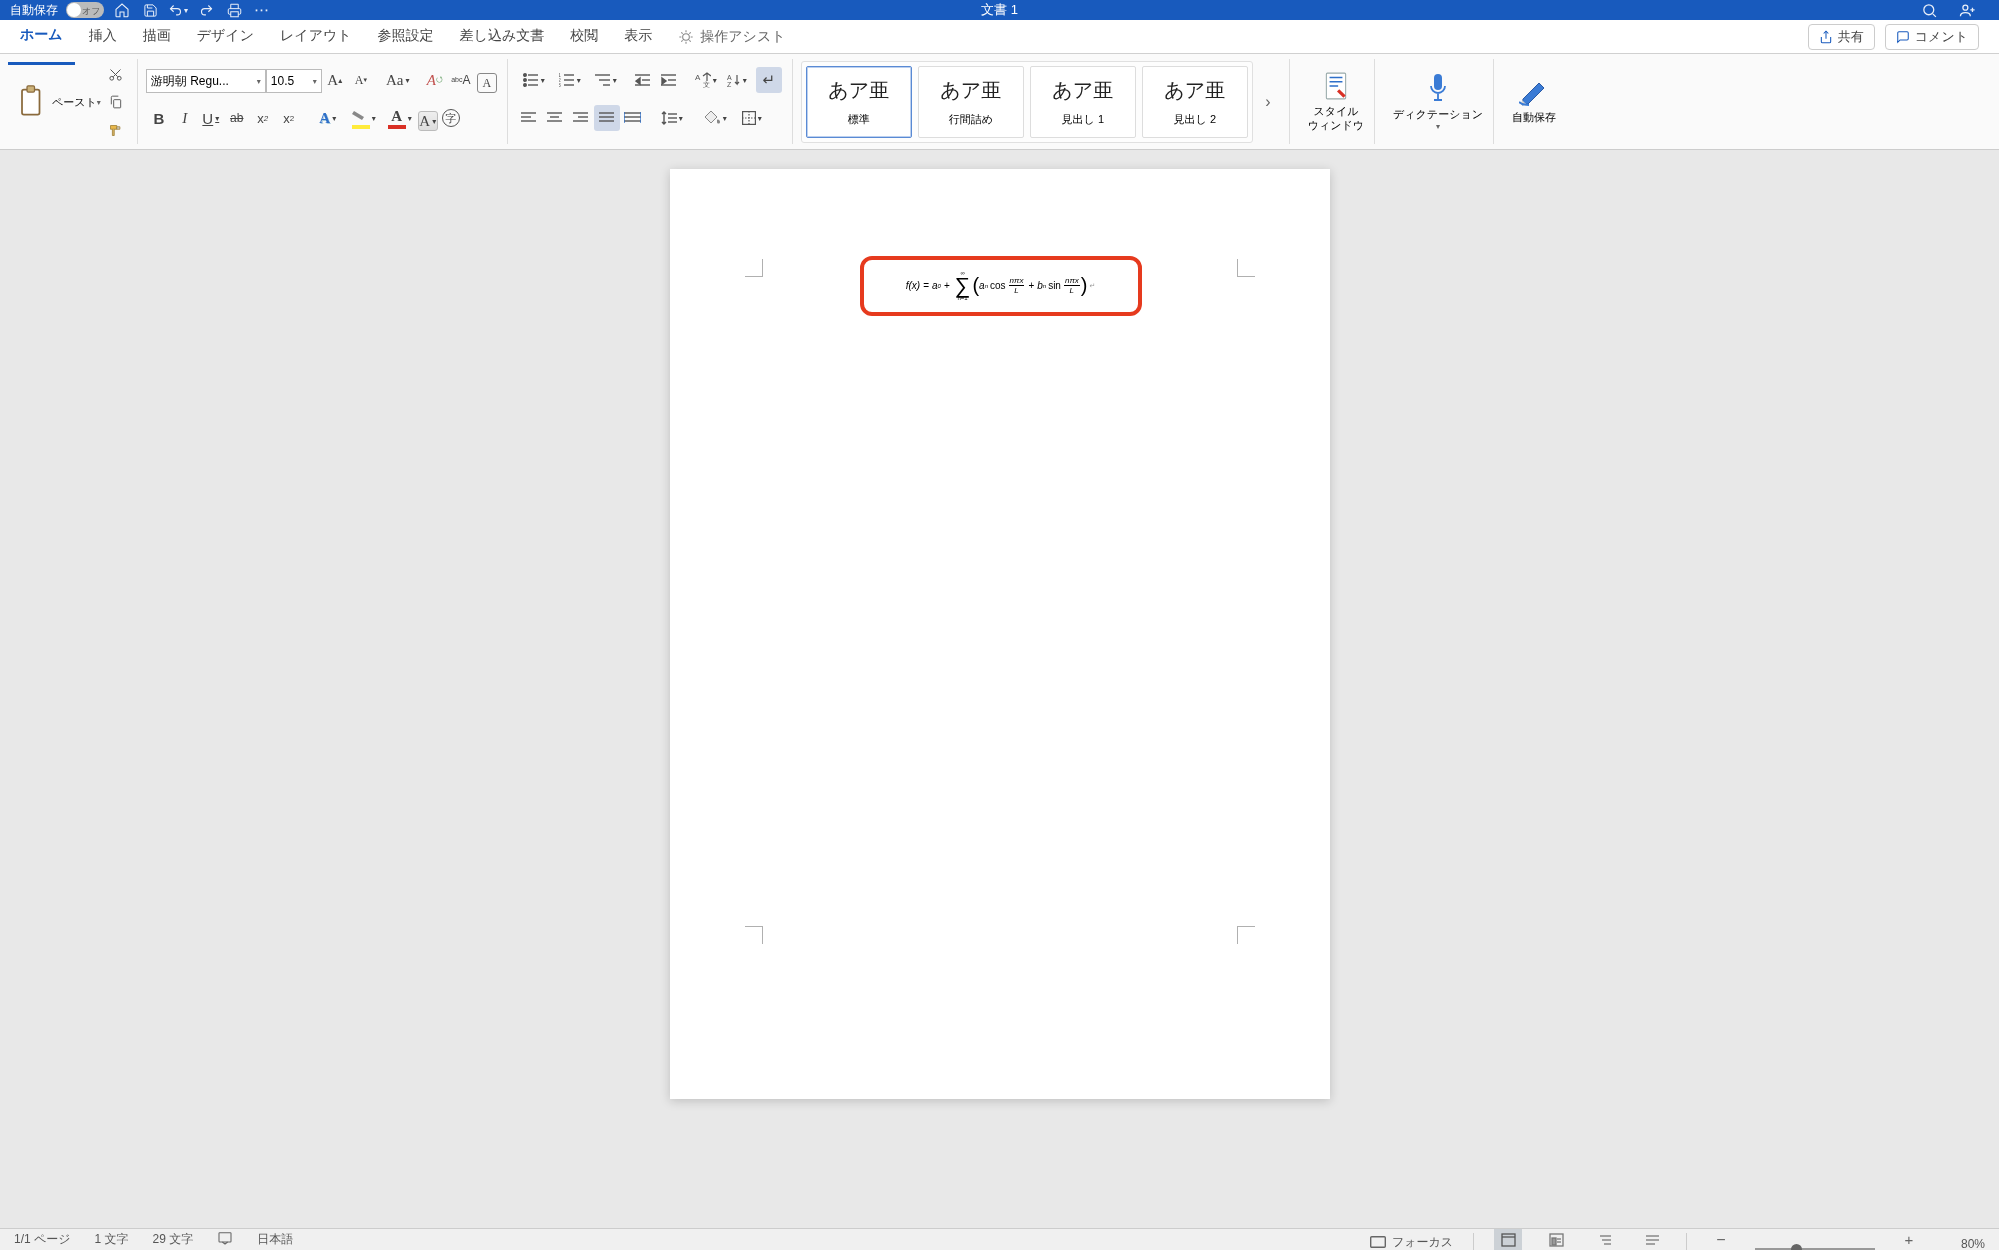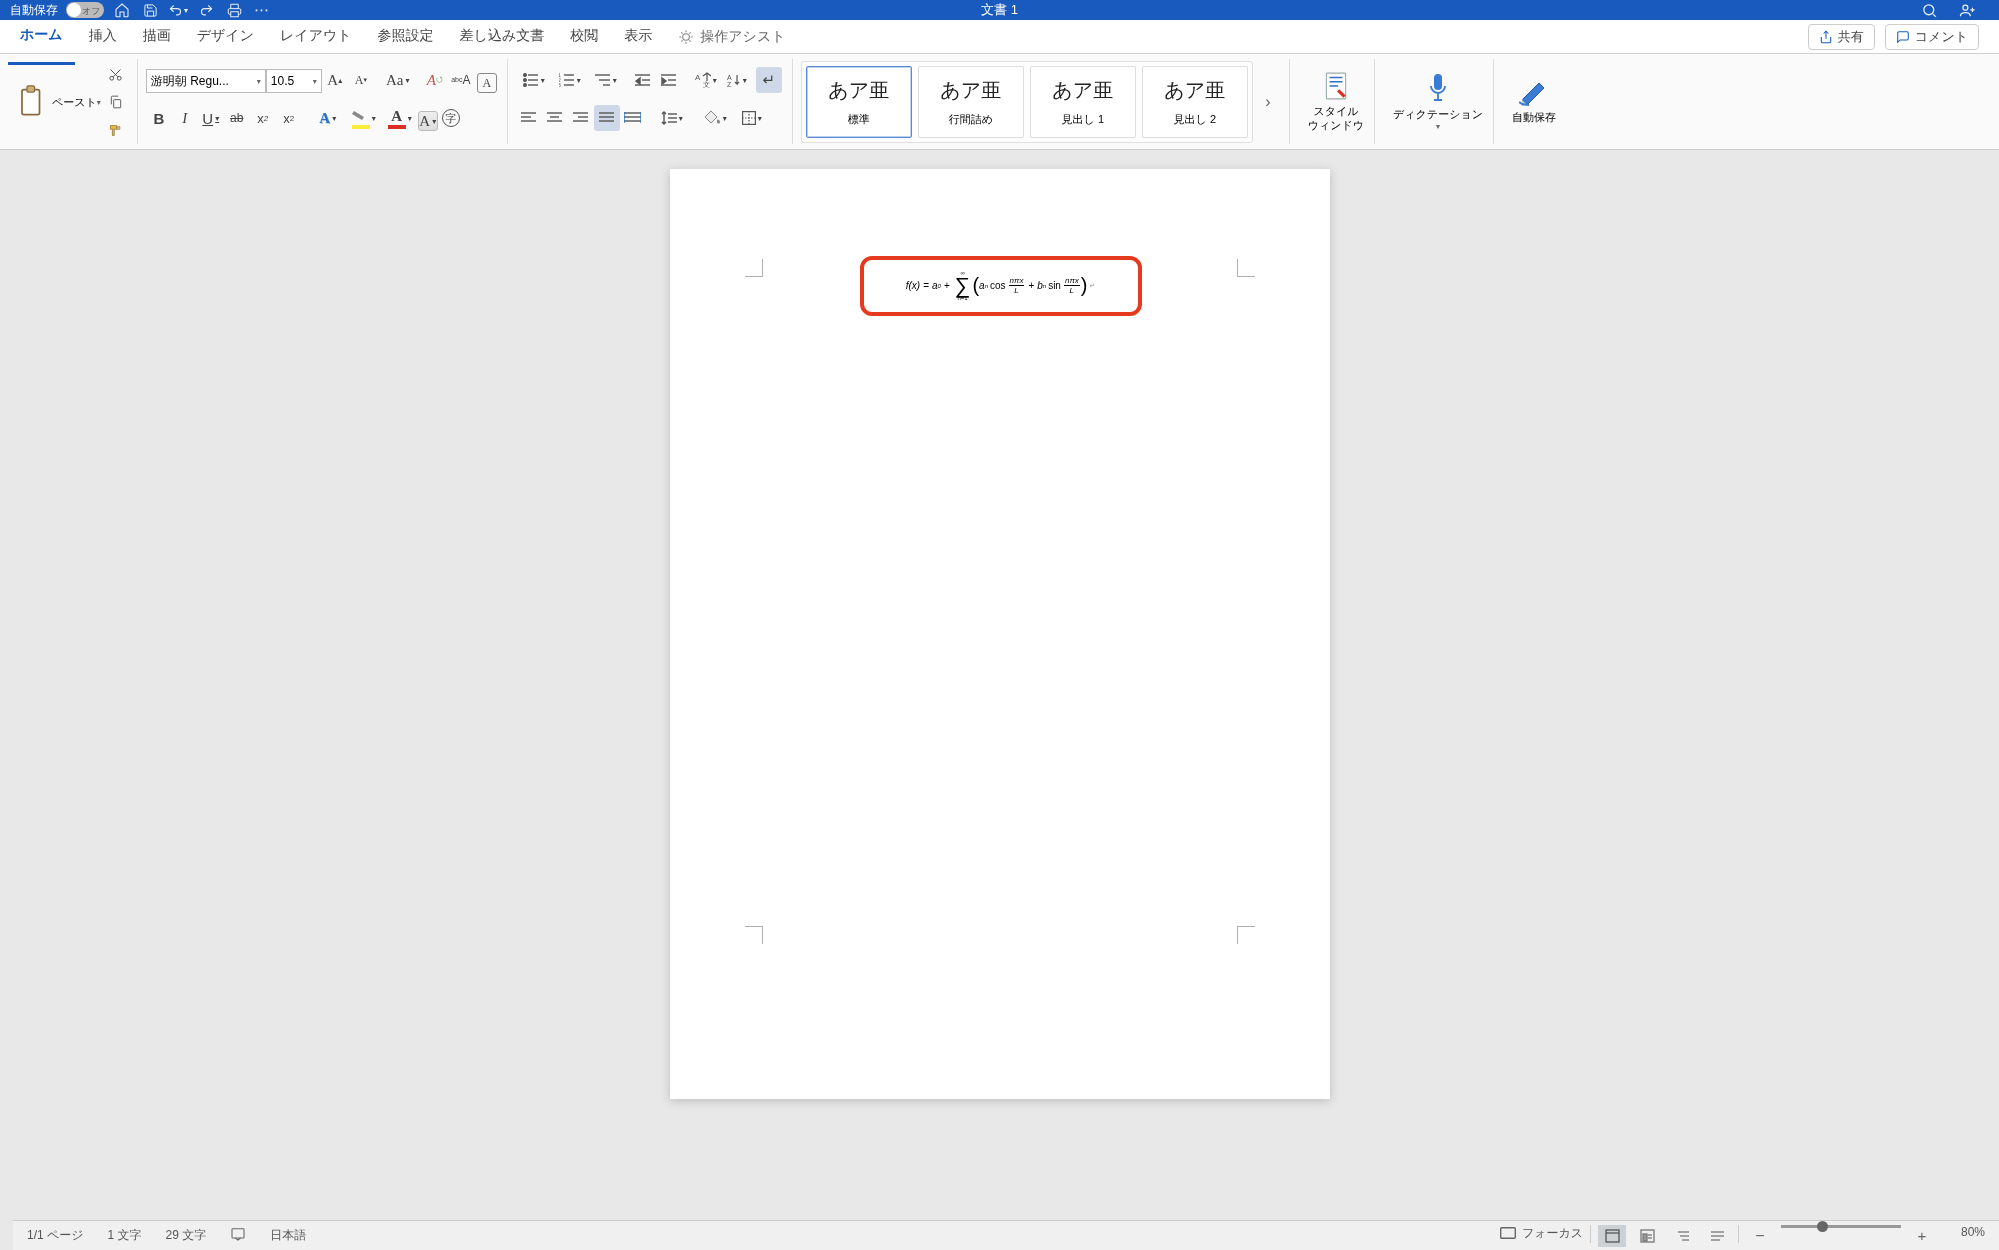--- a/index.html
+++ b/index.html
@@ -65,22 +65,22 @@
 .eq { font-family: "Cambria Math", "Times New Roman", serif; font-size:10px; font-style: italic; display:flex; align-items:center; white-space:nowrap; }
 .eq .sigma { font-size:22px; font-style:normal; display:inline-flex; flex-direction:column; align-items:center; line-height:0.9; margin:0 2px; }
 .eq .sigma .bnd { font-size:6px; font-style:normal; }
 .eq .frac { display:inline-flex; flex-direction:column; align-items:center; font-size:8px; margin:0 1px; }
 .eq .frac .num { border-bottom:0.8px solid #000; padding:0 1px; }
 .eq .frac .den { padding:0 1px; }
 .eq .big { font-size:20px; font-style:normal; }
 sub { font-size:6px; font-style:italic; }
 
 
-.status-bar { position:absolute; bottom:0; left:13px; right:0; height:30px; background:#f0f0f0; border-top:1px solid #ccc; display:flex; align-items:center; font-size:12px; color:#555; padding:0 14px; gap:24px; }
-.status-right { margin-left:auto; display:flex; align-items:flex-start; gap:7px; }
+.status-bar { position:absolute; bottom:0; left:0; right:0; height:22px; background:#f0f0f0; border-top:1px solid #ccc; display:flex; align-items:center; font-size:12px; color:#555; padding:0 14px; gap:24px; }
+.status-right { margin-left:auto; display:flex; align-items:flex-end; gap:20px; }
 .view-btn { width:28px; height:22px; display:inline-flex; align-items:center; justify-content:center; cursor:pointer; color:#666; }
 .view-btn.active { background:#ccd1d6; }
 .zoom-slider { width:120px; height:3px; background:#999; position:relative; }
 .zoom-slider::before { content:""; position:absolute; left:36px; top:-4px; width:11px; height:11px; background:#666; border-radius:50%; }
 .sep { width:1px; height:18px; background:#ccc; }
 
 .icon-svg { pointer-events:none; }
 .justify-highlighted { background:#cfd8e8; }
 
 </style>

